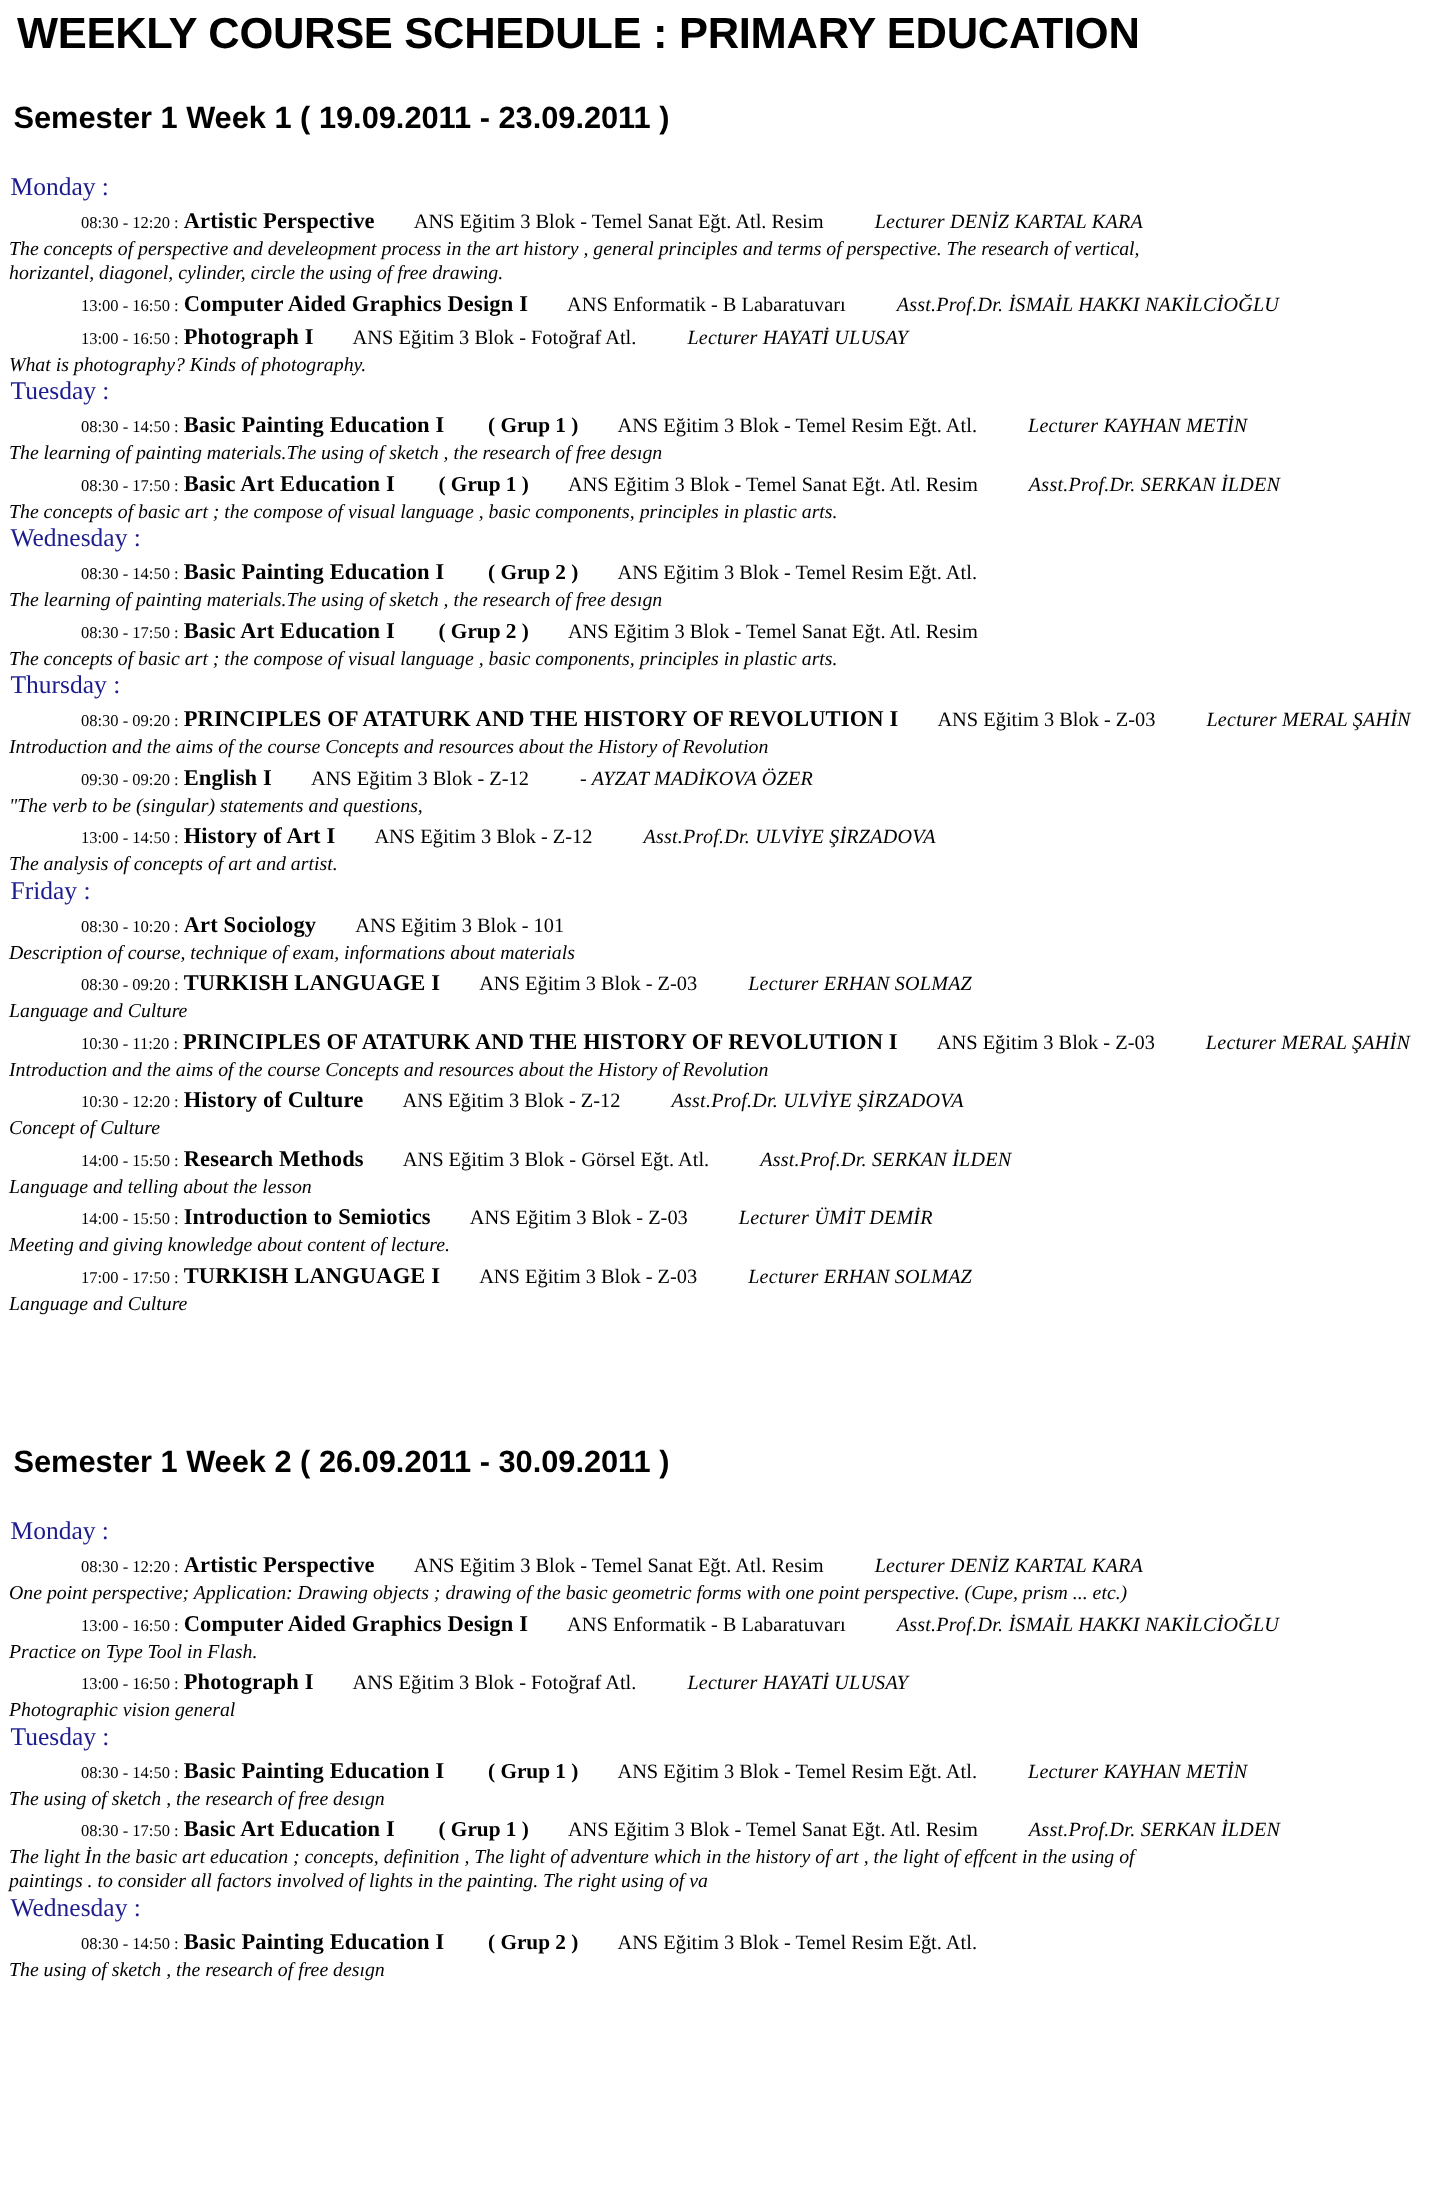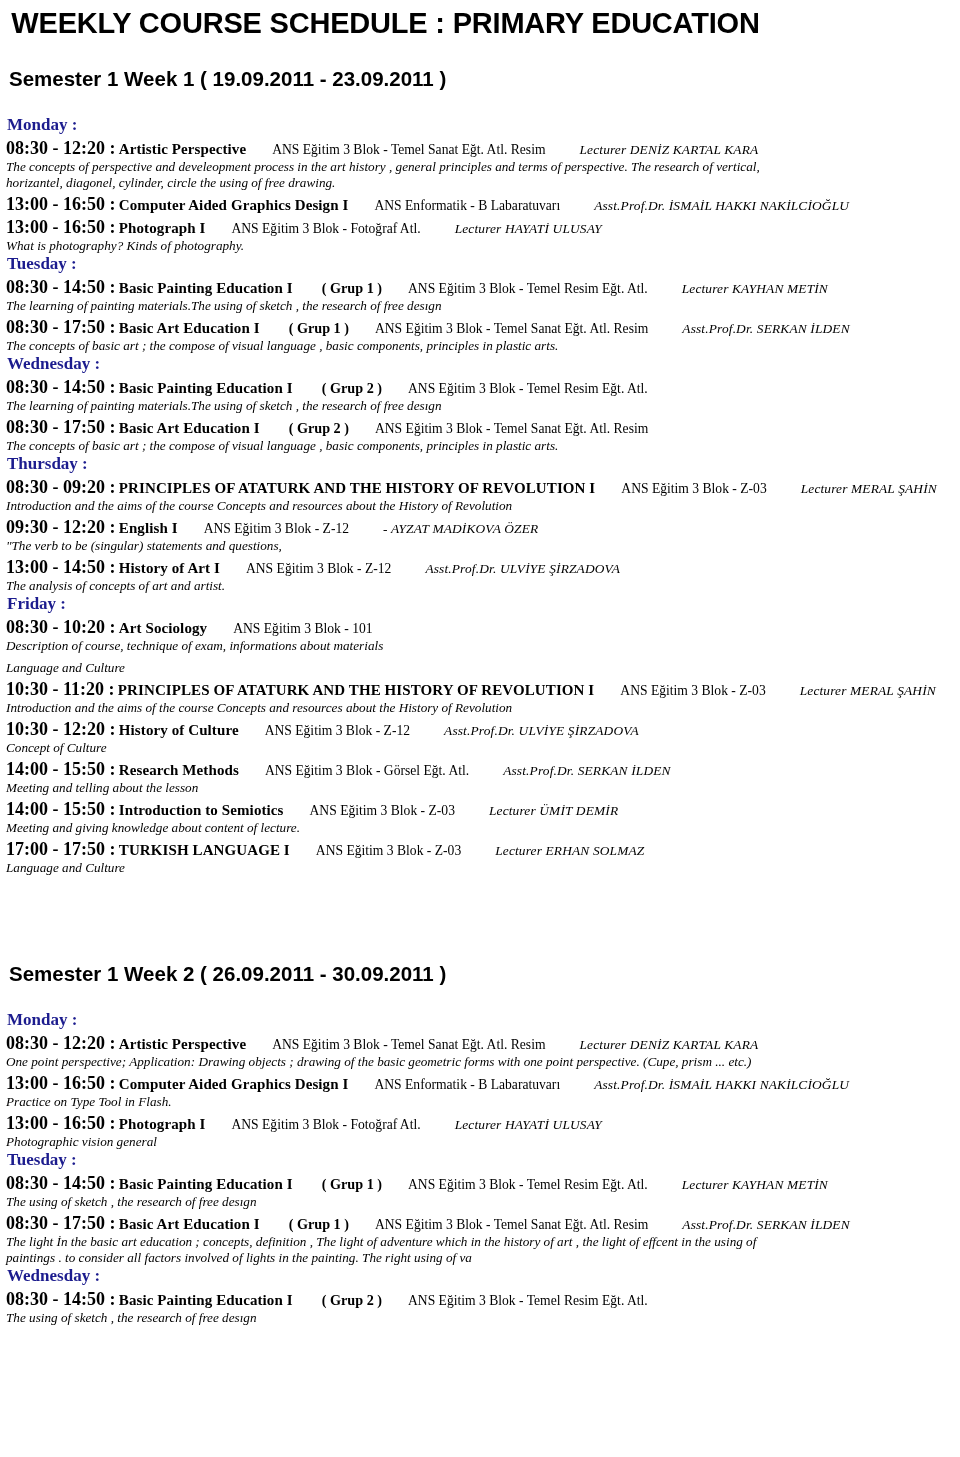--- a/index.html
+++ b/index.html
@@ -39,40 +39,41 @@
     margin: 0;
     padding-left: 3px;
     white-space: nowrap;
   }
   .spacer-after-title { height: 27px; }
   .spacer-after-week  { height: 24px; }
 
   .day-heading {
     color: #1c1c8e;
     font-family: "Liberation Serif", "DejaVu Serif", serif;
-    font-weight: bold;
+    font-weight: normal;
     font-size: 17px;
     line-height: 20px;
     margin: 0;
     padding-left: 1px;
     white-space: nowrap;
   }
   .course {
     margin: 0;
     padding-top: 5px;
   }
   .course-line {
     font-size: 13.3px;
     line-height: 16px;
     white-space: nowrap;
     margin: 0;
   }
   .c-time {
-    font-weight: bold;
-    font-size: 18px;
+    font-weight: normal;
+    font-size: 11px;
+    margin-left: 48px;
   }
   .c-name {
     font-weight: bold;
     font-size: 15px;
     letter-spacing: 0.1px;
   }
   .c-group {
     font-weight: bold;
     font-size: 14.2px;
     margin-left: 15px;
@@ -143,46 +144,47 @@
         <div class="course">
           <div class="course-line"><span class="c-time">08:30 - 17:50 :</span> <span class="c-name">Basic Art Education I</span><span class="gap-s"></span><span class="c-group">( Grup 2 )</span><span class="gap-m"></span><span class="c-room">ANS Eğitim 3 Blok - Temel Sanat Eğt. Atl. Resim</span></div>
           <div class="c-desc nowrap">The concepts of basic art ; the compose of visual language , basic components, principles in plastic arts.</div>
         </div>
         <div class="day-heading">Thursday :</div>
         <div class="course">
           <div class="course-line"><span class="c-time">08:30 - 09:20 :</span> <span class="c-name">PRINCIPLES OF ATATURK AND THE HISTORY OF REVOLUTION I</span><span class="gap-m"></span><span class="c-room">ANS Eğitim 3 Blok - Z-03</span><span class="gap-l"></span><span class="c-lecturer">Lecturer MERAL ŞAHİN</span></div>
           <div class="c-desc nowrap">Introduction and the aims of the course Concepts and resources about the History of Revolution</div>
         </div>
         <div class="course">
-          <div class="course-line"><span class="c-time">09:30 - 12:20 :</span> <span class="c-name">English I</span><span class="gap-m"></span><span class="c-room">ANS Eğitim 3 Blok - Z-12</span><span class="gap-l"></span><span class="c-lecturer">- AYZAT MADİKOVA ÖZER</span></div>
+          <div class="course-line"><span class="c-time">09:30 - 09:20 :</span> <span class="c-name">English I</span><span class="gap-m"></span><span class="c-room">ANS Eğitim 3 Blok - Z-12</span><span class="gap-l"></span><span class="c-lecturer">- AYZAT MADİKOVA ÖZER</span></div>
           <div class="c-desc nowrap">"The verb to be (singular) statements and questions,</div>
         </div>
         <div class="course">
           <div class="course-line"><span class="c-time">13:00 - 14:50 :</span> <span class="c-name">History of Art I</span><span class="gap-m"></span><span class="c-room">ANS Eğitim 3 Blok - Z-12</span><span class="gap-l"></span><span class="c-lecturer">Asst.Prof.Dr. ULVİYE ŞİRZADOVA</span></div>
           <div class="c-desc nowrap">The analysis of concepts of art and artist.</div>
         </div>
         <div class="day-heading">Friday :</div>
         <div class="course">
           <div class="course-line"><span class="c-time">08:30 - 10:20 :</span> <span class="c-name">Art Sociology</span><span class="gap-m"></span><span class="c-room">ANS Eğitim 3 Blok - 101</span></div>
           <div class="c-desc nowrap">Description of course, technique of exam, informations about materials</div>
         </div>
         <div class="course">
+          <div class="course-line"><span class="c-time">08:30 - 09:20 :</span> <span class="c-name">TURKISH LANGUAGE I</span><span class="gap-m"></span><span class="c-room">ANS Eğitim 3 Blok - Z-03</span><span class="gap-l"></span><span class="c-lecturer">Lecturer ERHAN SOLMAZ</span></div>
           <div class="c-desc nowrap">Language and Culture</div>
         </div>
         <div class="course">
           <div class="course-line"><span class="c-time">10:30 - 11:20 :</span> <span class="c-name">PRINCIPLES OF ATATURK AND THE HISTORY OF REVOLUTION I</span><span class="gap-m"></span><span class="c-room">ANS Eğitim 3 Blok - Z-03</span><span class="gap-l"></span><span class="c-lecturer">Lecturer MERAL ŞAHİN</span></div>
           <div class="c-desc nowrap">Introduction and the aims of the course Concepts and resources about the History of Revolution</div>
         </div>
         <div class="course">
           <div class="course-line"><span class="c-time">10:30 - 12:20 :</span> <span class="c-name">History of Culture</span><span class="gap-m"></span><span class="c-room">ANS Eğitim 3 Blok - Z-12</span><span class="gap-l"></span><span class="c-lecturer">Asst.Prof.Dr. ULVİYE ŞİRZADOVA</span></div>
           <div class="c-desc nowrap">Concept of Culture</div>
         </div>
         <div class="course">
           <div class="course-line"><span class="c-time">14:00 - 15:50 :</span> <span class="c-name">Research Methods</span><span class="gap-m"></span><span class="c-room">ANS Eğitim 3 Blok - Görsel Eğt. Atl.</span><span class="gap-l"></span><span class="c-lecturer">Asst.Prof.Dr. SERKAN İLDEN</span></div>
-          <div class="c-desc nowrap">Meeting and telling about the lesson</div>
+          <div class="c-desc nowrap">Language and telling about the lesson</div>
         </div>
         <div class="course">
           <div class="course-line"><span class="c-time">14:00 - 15:50 :</span> <span class="c-name">Introduction to Semiotics</span><span class="gap-m"></span><span class="c-room">ANS Eğitim 3 Blok - Z-03</span><span class="gap-l"></span><span class="c-lecturer">Lecturer ÜMİT DEMİR</span></div>
           <div class="c-desc nowrap">Meeting and giving knowledge about content of lecture.</div>
         </div>
         <div class="course">
           <div class="course-line"><span class="c-time">17:00 - 17:50 :</span> <span class="c-name">TURKISH LANGUAGE I</span><span class="gap-m"></span><span class="c-room">ANS Eğitim 3 Blok - Z-03</span><span class="gap-l"></span><span class="c-lecturer">Lecturer ERHAN SOLMAZ</span></div>
           <div class="c-desc nowrap">Language and Culture</div>
         </div>
       </div>

